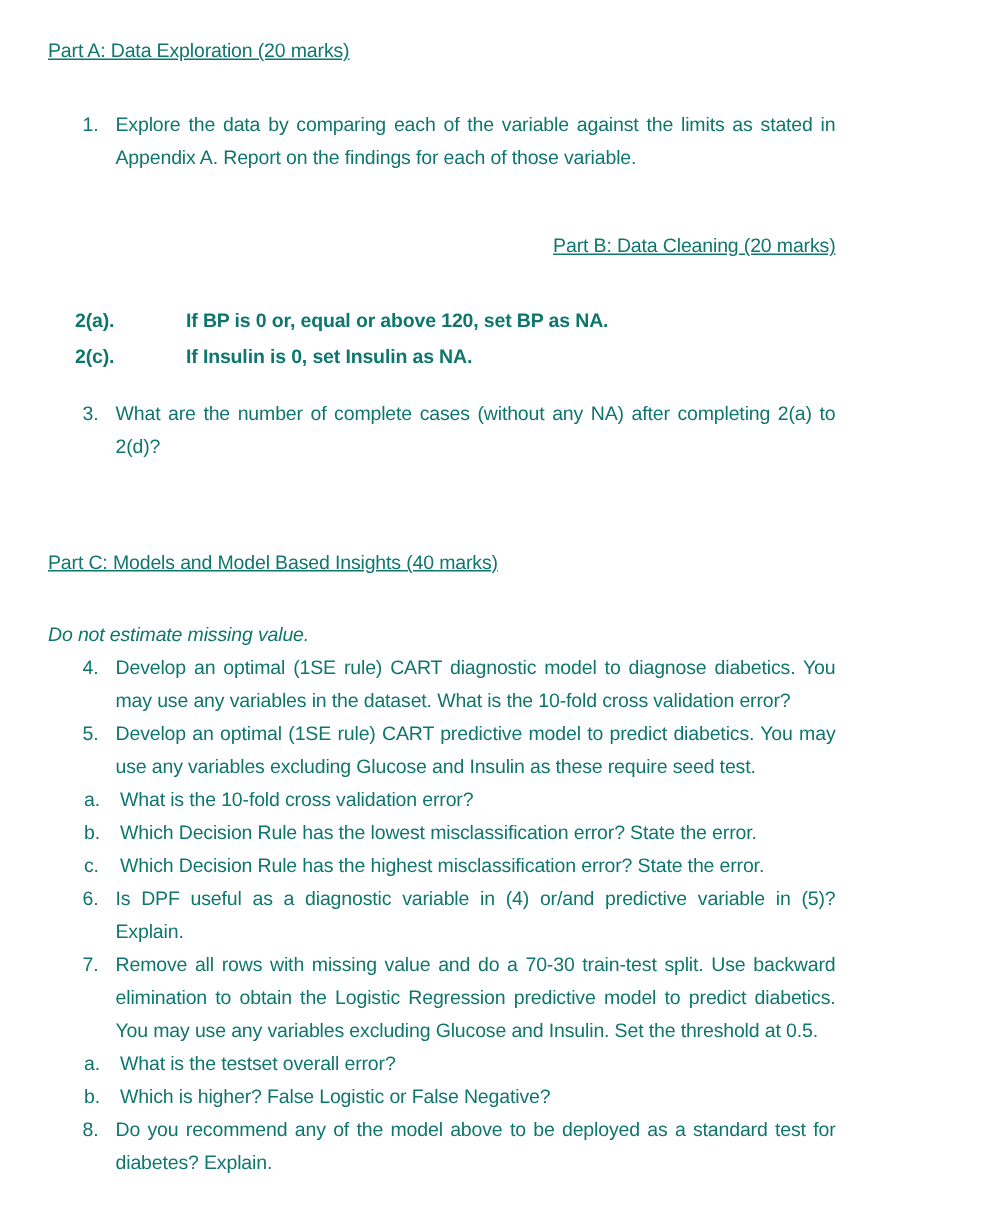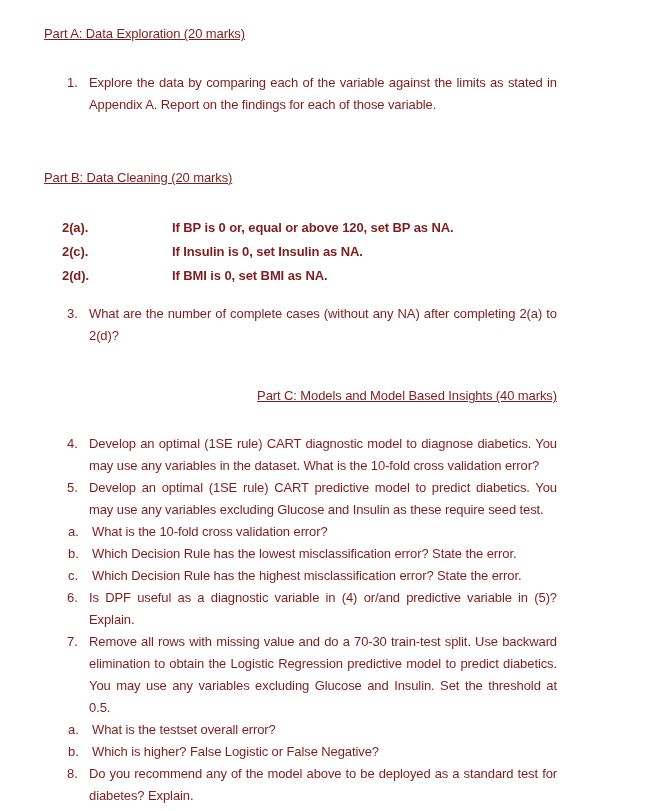--- a/index.html
+++ b/index.html
@@ -2,48 +2,48 @@
 <html><head>
 <meta charset="utf-8">
 <style>
   html, body { margin: 0; padding: 0; background: #ffffff; }
   .page {
     position: relative;
     width: 662px;
     height: 811px;
     box-sizing: border-box;
     background: #ffffff;
-    padding: 26px 105px 0 44px;
+    padding: 26px 105px 0 32px;
     overflow: hidden;
     font-family: "Liberation Sans", "DejaVu Sans", sans-serif;
     font-size: 13px;
     line-height: 22px;
     letter-spacing: -0.1px;
-    color: #7f1d1d;
+    color: #0f766e;
   }
   .part-heading {
     text-decoration: underline;
     line-height: 16px;
     white-space: nowrap;
   }
-  .h-b { margin-top: 54px; }
-  .h-c { margin-top: 41px; text-align: right; }
+  .h-b { margin-top: 40px; text-align: right; }
+  .h-c { margin-top: 58px; }
 
   
   .q { display: flex; }
   .q-num { flex: 0 0 22px; margin-left: 23px; }
   .q-body { flex: 1; text-align: justify; }
   .q-first { margin-top: 30px; }
   .q3 { margin-top: 15px; }
 
   
   .rules { margin-top: 30px; }
   .rule { display: flex; line-height: 24px; font-weight: bold; }
   .rule-label { flex: 0 0 74px; margin-left: 18px; }
-  .rule-text { flex: 1; margin-left: 36px; }
+  .rule-text { flex: 1; }
 
   
   .notes { margin-top: 29px; }
   .note-italic { font-style: italic; }
   .note-bold { font-weight: bold; }
 
   
   .sub { display: flex; }
   .sub-label { flex: 0 0 24px; margin-left: 24px; }
   .sub-text { flex: 1; }
@@ -64,34 +64,31 @@
 
   <div class="rules">
     <div class="rule">
       <div class="rule-label">2(a).</div>
       <div class="rule-text">If BP is 0 or, equal or above 120, set BP as NA.</div>
     </div>
     <div class="rule">
       <div class="rule-label">2(c).</div>
       <div class="rule-text">If Insulin is 0, set Insulin as NA.</div>
     </div>
-    <div class="rule">
-      <div class="rule-label">2(d).</div>
-      <div class="rule-text">If BMI is 0, set BMI as NA.</div>
-    </div>
   </div>
 
   <div class="q q3">
     <div class="q-num">3.</div>
     <div class="q-body">What are the number of complete cases (without any NA) after completing 2(a) to 2(d)?</div>
   </div>
 
   <div class="part-heading h-c">Part C: Models and Model Based Insights (40 marks)</div>
 
   <div class="notes">
+    <div class="note-italic">Do not estimate missing value.</div>
   </div>
 
   <div>
 
     <div class="q">
       <div class="q-num">4.</div>
       <div class="q-body">Develop an optimal (1SE rule) CART diagnostic model to diagnose diabetics. You may use any variables in the dataset. What is the 10-fold cross validation error?</div>
     </div>
 
     <div class="q">

